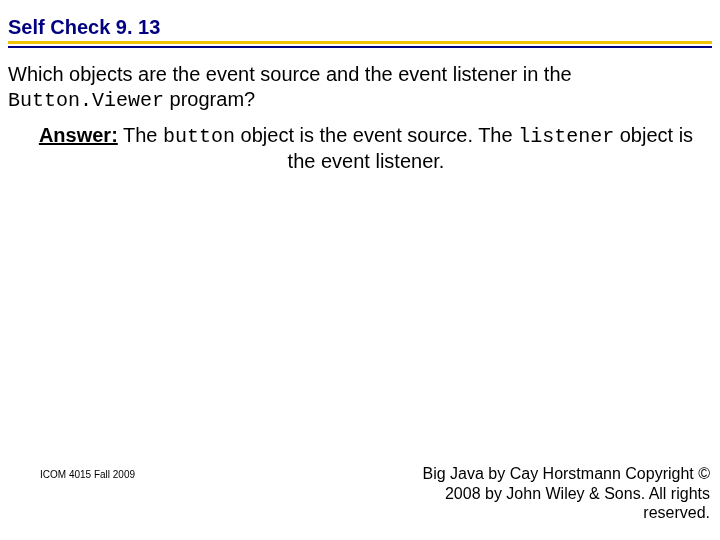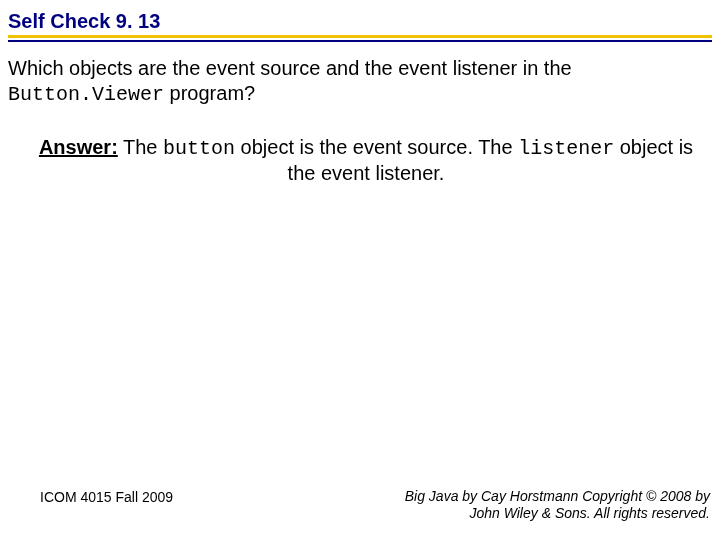--- a/index.html
+++ b/index.html
@@ -6,21 +6,21 @@
     margin: 0;
     padding: 0;
     width: 720px;
     height: 540px;
     font-family: Arial, Helvetica, sans-serif;
     background: #fff;
     position: relative;
     overflow: hidden;
   }
   .header {
-    padding: 10px 8px 4px 8px;
+    padding: 16px 8px 4px 8px;
   }
   .title {
     font-size: 20px;
     font-weight: bold;
     color: #000080;
     margin: 0 0 2px 0;
   }
   .rule-yellow {
     height: 3px;
     background: #f2c100;
@@ -31,21 +31,21 @@
     background: #000080;
     margin: 2px 0 0 0;
   }
   .content {
     padding: 10px 8px 0 8px;
     font-size: 20px;
     line-height: 1.25;
     color: #000;
   }
   .question {
-    margin-bottom: 28px;
+    margin-bottom: 10px;
   }
   .answer-block {
     padding-left: 22px;
     padding-right: 10px;
     text-align: center;
   }
   .mono {
     font-family: "Courier New", Courier, monospace;
   }
   .ans-label {
@@ -54,27 +54,26 @@
   }
   .footer {
     position: absolute;
     bottom: 18px;
     left: 0;
     width: 720px;
     box-sizing: border-box;
     padding: 0 10px 0 40px;
   }
   .footer-left {
-    font-size: 14px;
+    font-size: 10px;
     color: #000;
     display: inline-block;
   }
   .footer-right {
-    font-size: 14px;
-    font-style: italic;
+    font-size: 16px;
     color: #000;
     text-align: right;
     float: right;
     max-width: 310px;
     line-height: 1.2;
   }
 </style>
 </head>
 <body>
 

